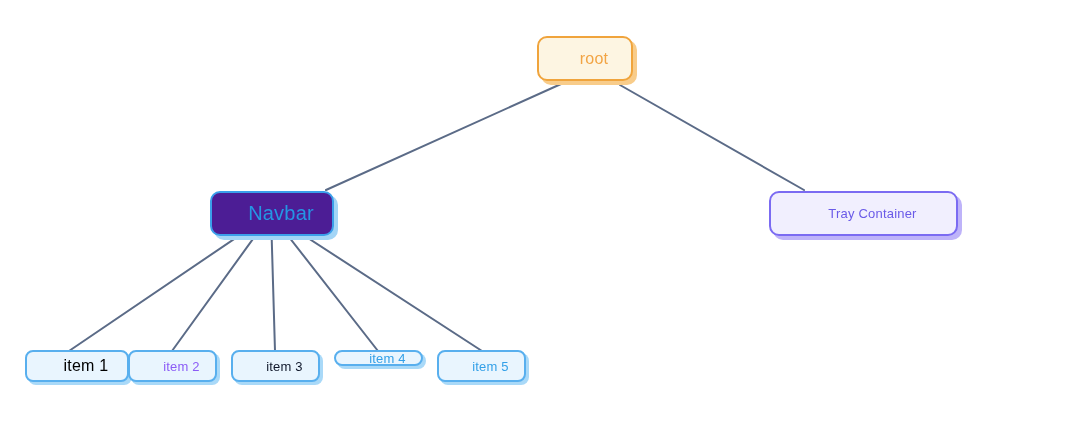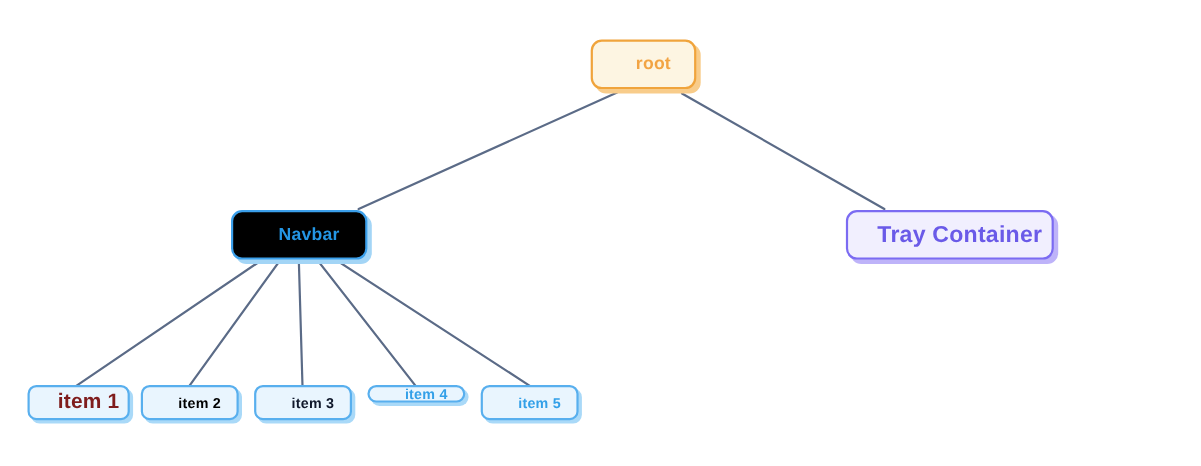--- a/index.html
+++ b/index.html
@@ -22,21 +22,21 @@
     display: block;
   }
   .node {
     position: absolute;
     box-sizing: border-box;
     display: flex;
     align-items: center;
     justify-content: center;
     border-style: solid;
     border-width: 2px;
-    font-weight: 700;
+    font-weight: 400;
     letter-spacing: 0.2px;
     cursor: pointer;
     user-select: none;
     white-space: nowrap;
     padding-left: 18px;
   }
 </style>
 </head>
 <body>
 
@@ -49,33 +49,33 @@
       <line x1="271" y1="214" x2="172" y2="351" stroke="#5b6b87" stroke-width="2" stroke-linecap="round"></line>
       <line x1="271" y1="214" x2="275" y2="351" stroke="#5b6b87" stroke-width="2" stroke-linecap="round"></line>
       <line x1="271" y1="214" x2="378" y2="351" stroke="#5b6b87" stroke-width="2" stroke-linecap="round"></line>
       <line x1="271" y1="214" x2="482" y2="351" stroke="#5b6b87" stroke-width="2" stroke-linecap="round"></line>
     </svg>
 
   <div class="node" style="left: 537px; top: 36px; width: 96px; height: 45px; border-radius: 10px; font-size: 16px; background: rgb(253, 245, 226); border-color: rgb(240, 164, 60); color: rgb(242, 164, 68); box-shadow: rgb(248, 204, 138) 4px 4px 0px;">
     <span>root</span>
   </div>
 
-  <div class="node" style="left: 210px; top: 191px; width: 124px; height: 45px; border-radius: 10px; font-size: 16px; background: #000000; border-color: rgb(59, 159, 234); color: rgb(36, 150, 228); box-shadow: rgb(163, 213, 246) 4px 4px 0px;">
+  <div class="node" style="left: 210px; top: 191px; width: 124px; height: 45px; border-radius: 10px; font-size: 20px; background: #4c1d95; border-color: rgb(59, 159, 234); color: rgb(36, 150, 228); box-shadow: rgb(163, 213, 246) 4px 4px 0px;">
     <span>Navbar</span>
   </div>
 
-  <div class="node" style="left: 769px; top: 191px; width: 189px; height: 45px; border-radius: 10px; font-size: 21px; background: rgb(241, 239, 254); border-color: rgb(123, 107, 242); color: rgb(106, 90, 232); box-shadow: rgb(190, 179, 249) 4px 4px 0px;">
+  <div class="node" style="left: 769px; top: 191px; width: 189px; height: 45px; border-radius: 10px; font-size: 13px; background: rgb(241, 239, 254); border-color: rgb(123, 107, 242); color: rgb(106, 90, 232); box-shadow: rgb(190, 179, 249) 4px 4px 0px;">
     <span>Tray Container</span>
   </div>
 
-  <div class="node" style="left: 25px; top: 350px; width: 93px; height: 32px; border-radius: 8px; font-size: 19px; background: rgb(233, 245, 254); border-color: rgb(88, 175, 238); color: #7f1d1d; box-shadow: rgb(169, 217, 248) 3px 3px 0px;">
+  <div class="node" style="left: 25px; top: 350px; width: 104px; height: 32px; border-radius: 8px; font-size: 16px; background: rgb(233, 245, 254); border-color: rgb(88, 175, 238); color: #000000; box-shadow: rgb(169, 217, 248) 3px 3px 0px;">
     <span>item 1</span>
   </div>
 
-  <div class="node" style="left: 128px; top: 350px; width: 89px; height: 32px; border-radius: 8px; font-size: 13px; background: rgb(233, 245, 254); border-color: rgb(88, 175, 238); color: #000000; box-shadow: rgb(169, 217, 248) 3px 3px 0px;">
+  <div class="node" style="left: 128px; top: 350px; width: 89px; height: 32px; border-radius: 8px; font-size: 13px; background: rgb(233, 245, 254); border-color: rgb(88, 175, 238); color: #8b5cf6; box-shadow: rgb(169, 217, 248) 3px 3px 0px;">
     <span>item 2</span>
   </div>
 
   <div class="node" style="left: 231px; top: 350px; width: 89px; height: 32px; border-radius: 8px; font-size: 13px; background: rgb(233, 245, 254); border-color: rgb(88, 175, 238); color: #0f172a; box-shadow: rgb(169, 217, 248) 3px 3px 0px;">
     <span>item 3</span>
   </div>
 
   <div class="node" style="left: 334px; top: 350px; width: 89px; height: 16px; border-radius: 8px; font-size: 13px; background: rgb(233, 245, 254); border-color: rgb(88, 175, 238); color: rgb(51, 160, 232); box-shadow: rgb(169, 217, 248) 3px 3px 0px;">
     <span>item 4</span>
   </div>

